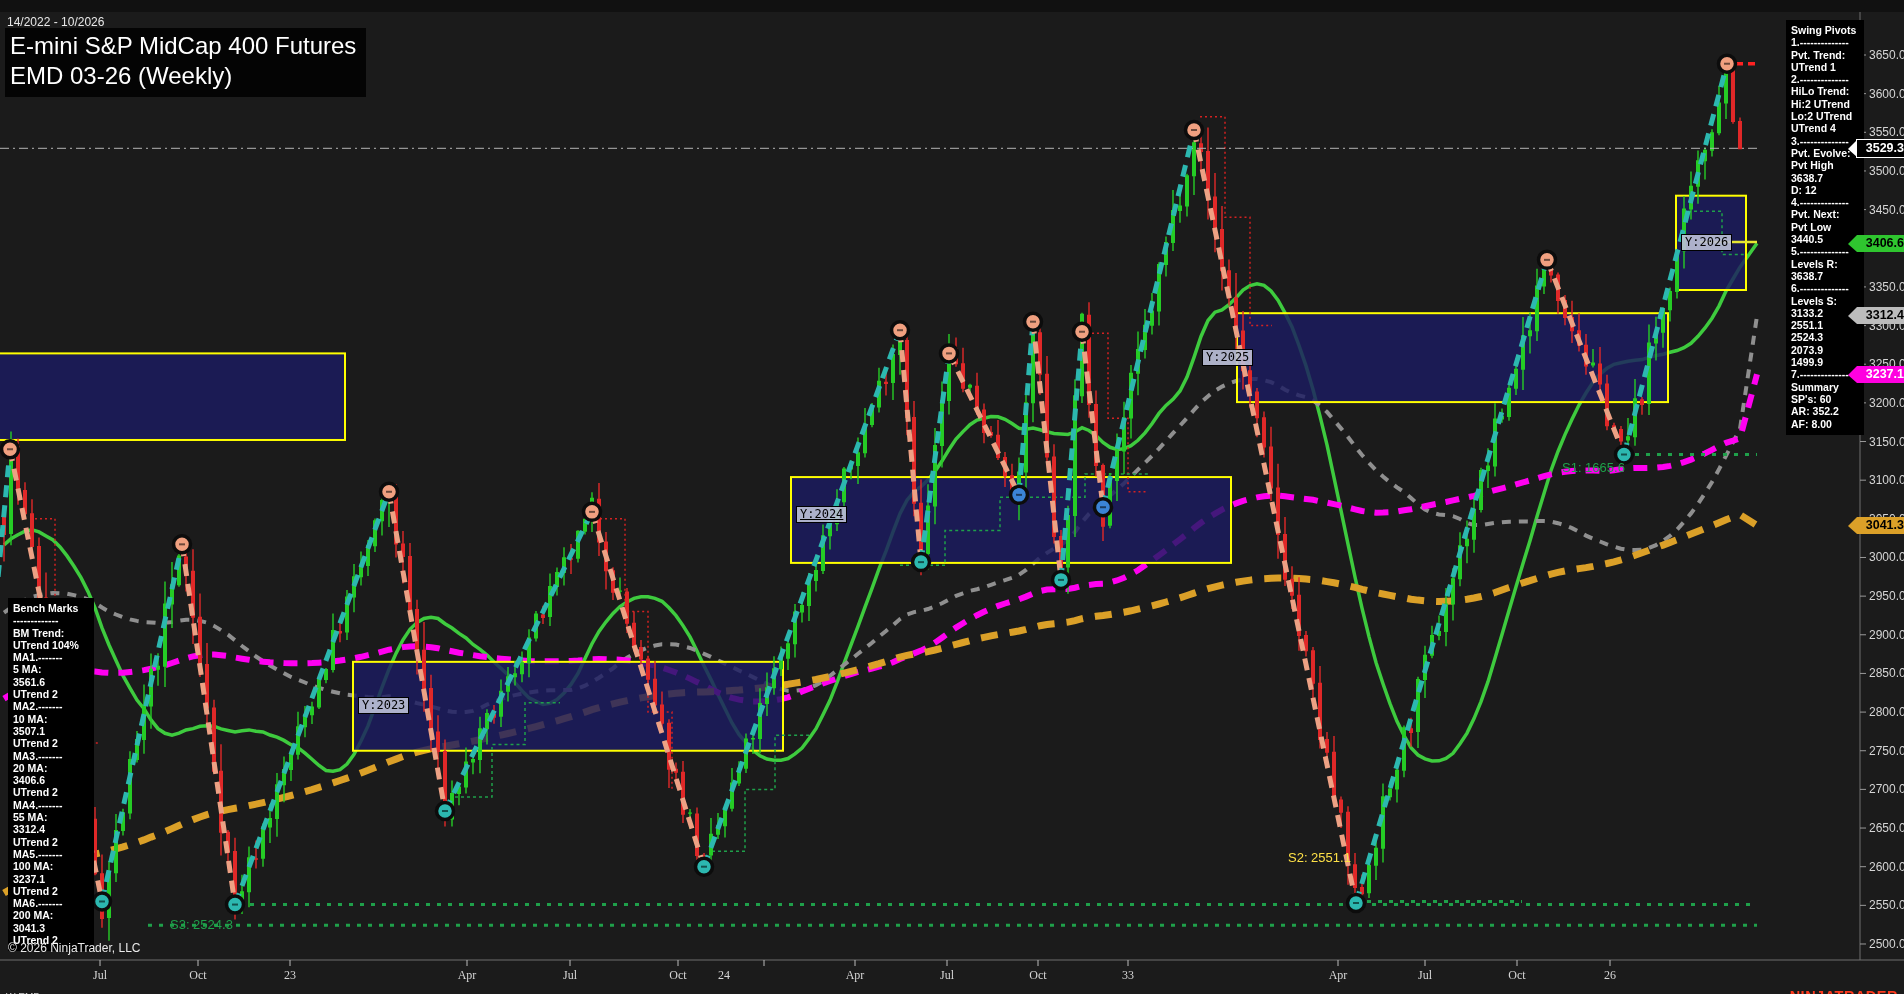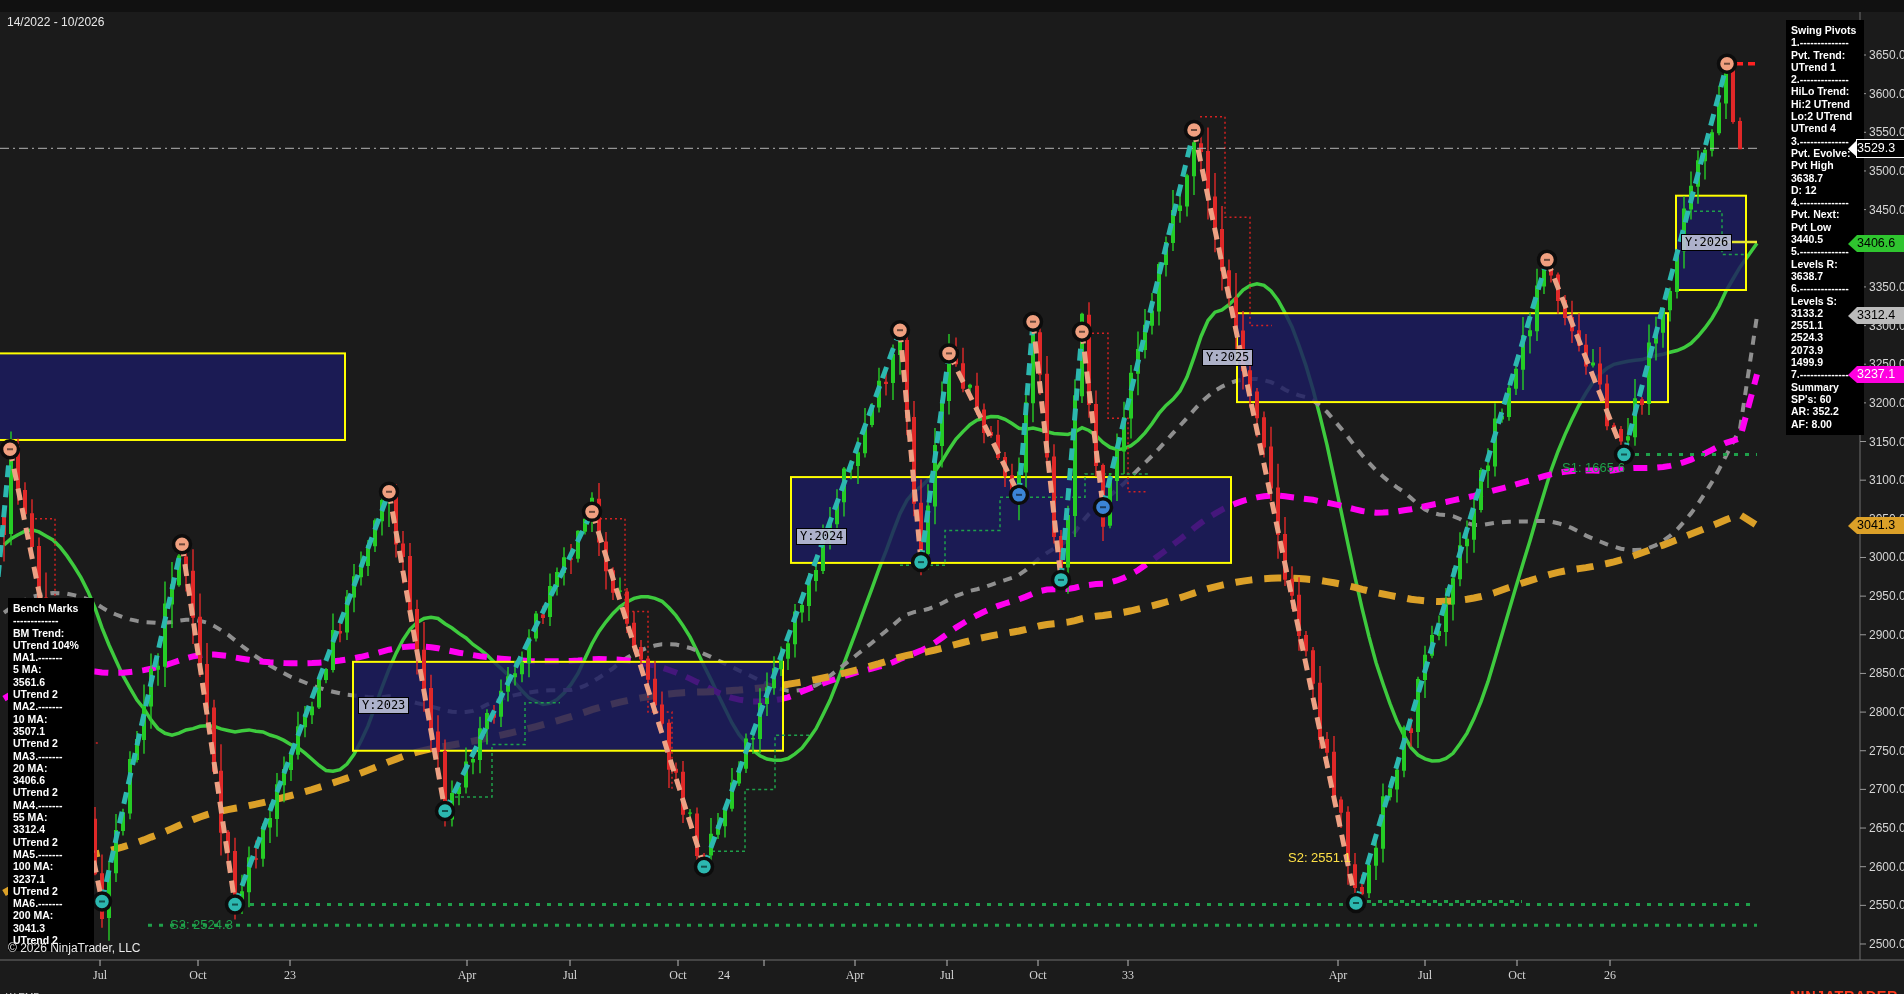--- a/index.html
+++ b/index.html
@@ -9,22 +9,22 @@
   .abs{position:absolute;}
   #date-range{left:7px;top:3px;font-size:12px;color:#e8e8e8;}
   #title-box{left:5px;top:16px;background:#040404;color:#fff;padding:3px 10px 6px 5px;
              font-size:24px;line-height:30px;}
   .panel{background:#000000;color:#fff;font-size:10.5px;line-height:12.3px;font-weight:700;
          padding:4px 4px 5px 5px;white-space:pre;}
   #bench-panel{left:8px;top:586px;width:77px;}
   #swing-panel{left:1786px;top:8px;width:69px;}
   .ylab{color:#d6d6d6;font-size:12px;}
   .xlab{color:#d6d6d6;font-size:12px;transform:translateX(-50%);font-family:Liberation Serif, serif;}
-  .price-marker{height:17px;line-height:17px;font-size:12.5px;font-weight:400;
-                width:47px;text-align:left;left:1857px;}
+  .price-marker{height:17px;line-height:17px;font-size:12.5px;font-weight:700;
+                width:47px;text-align:right;left:1857px;}
   .price-marker .arrow{position:absolute;left:-9px;top:0;width:0;height:0;
        border-top:9px solid transparent;border-bottom:8px solid transparent;
        border-right-width:9px;border-right-style:solid;}
   .ybox-label{font-family:"DejaVu Sans Mono",monospace;font-size:12px;color:#000;
        border:1px solid #000;padding:0 3px;height:15px;line-height:15px;}
   .level-label{font-size:13px;}
   #copyright{left:8px;top:929px;font-size:12px;color:#eaeaea;}
   #instrument{left:6px;top:980px;font-size:10px;color:#cfcfcf;}
   #brand{right:6px;top:976px;font-size:14.5px;font-weight:700;letter-spacing:.5px;}
 </style>
@@ -178,20 +178,24 @@
         <line x1="1128" y1="948" x2="1128" y2="954" stroke="#bbb" stroke-width="1"></line>
         <line x1="1338" y1="948" x2="1338" y2="954" stroke="#bbb" stroke-width="1"></line>
         <line x1="1425" y1="948" x2="1425" y2="954" stroke="#bbb" stroke-width="1"></line>
         <line x1="1517" y1="948" x2="1517" y2="954" stroke="#bbb" stroke-width="1"></line>
         <line x1="1610" y1="948" x2="1610" y2="954" stroke="#bbb" stroke-width="1"></line>
       </g>
     </svg>
 
   <div class="abs" id="date-range">14/2022 - 10/2026</div>
 
+  <div class="abs" id="title-box">
+    <div>E-mini S&amp;P MidCap 400 Futures</div>
+    <div>EMD 03-26 (Weekly)</div>
+  </div>
 
   <div class="abs panel" id="bench-panel"><div>Bench Marks</div><div>-------------</div><div>BM Trend:</div><div>UTrend 104%</div><div>MA1.-------</div><div>5 MA:</div><div>3561.6</div><div>UTrend 2</div><div>MA2.-------</div><div>10 MA:</div><div>3507.1</div><div>UTrend 2</div><div>MA3.-------</div><div>20 MA:</div><div>3406.6</div><div>UTrend 2</div><div>MA4.-------</div><div>55 MA:</div><div>3312.4</div><div>UTrend 2</div><div>MA5.-------</div><div>100 MA:</div><div>3237.1</div><div>UTrend 2</div><div>MA6.-------</div><div>200 MA:</div><div>3041.3</div><div>UTrend 2</div></div>
   <div class="abs panel" id="swing-panel"><div>Swing Pivots</div><div>1.--------------</div><div>Pvt. Trend:</div><div>UTrend 1</div><div>2.--------------</div><div>HiLo Trend:</div><div>Hi:2 UTrend</div><div>Lo:2 UTrend</div><div>UTrend 4</div><div>3.--------------</div><div>Pvt. Evolve:</div><div>Pvt High</div><div>3638.7</div><div>D: 12</div><div>4.--------------</div><div>Pvt. Next:</div><div>Pvt Low</div><div>3440.5</div><div>5.--------------</div><div>Levels R:</div><div>3638.7</div><div>6.--------------</div><div>Levels S:</div><div>3133.2</div><div>2551.1</div><div>2524.3</div><div>2073.9</div><div>1499.9</div><div>7.--------------</div><div>Summary</div><div>SP's: 60</div><div>AR: 352.2</div><div>AF: 8.00</div></div>
 
   <div id="overlays">
       <div class="abs ylab" style="left: 1869px; top: 924.996px;">2500.0</div>
       <div class="abs ylab" style="left: 1869px; top: 886.344px;">2550.0</div>
       <div class="abs ylab" style="left: 1869px; top: 847.692px;">2600.0</div>
       <div class="abs ylab" style="left: 1869px; top: 809.04px;">2650.0</div>
       <div class="abs ylab" style="left: 1869px; top: 770.388px;">2700.0</div>
@@ -228,21 +232,21 @@
       <div class="abs xlab" style="left: 1338px; top: 956px;">Apr</div>
       <div class="abs xlab" style="left: 1425px; top: 956px;">Jul</div>
       <div class="abs xlab" style="left: 1517px; top: 956px;">Oct</div>
       <div class="abs xlab" style="left: 1610px; top: 956px;">26</div>
       <div class="abs price-marker" style="top: 127.806px; background: rgb(0, 0, 0); color: rgb(255, 255, 255); outline: rgb(255, 255, 255) solid 1px;">3529.3<span class="arrow" style="border-right-color: rgb(255, 255, 255);"></span></div>
       <div class="abs price-marker" style="top: 222.658px; background: rgb(47, 197, 47); color: rgb(0, 0, 0);">3406.6<span class="arrow" style="border-right-color: rgb(47, 197, 47);"></span></div>
       <div class="abs price-marker" style="top: 295.478px; background: rgb(188, 188, 188); color: rgb(0, 0, 0);">3312.4<span class="arrow" style="border-right-color: rgb(188, 188, 188);"></span></div>
       <div class="abs price-marker" style="top: 353.688px; background: rgb(255, 0, 224); color: rgb(255, 255, 255);">3237.1<span class="arrow" style="border-right-color: rgb(255, 0, 224);"></span></div>
       <div class="abs price-marker" style="top: 505.049px; background: rgb(219, 160, 40); color: rgb(0, 0, 0);">3041.3<span class="arrow" style="border-right-color: rgb(219, 160, 40);"></span></div>
       <div class="abs ybox-label" style="left: 358px; top: 685.286px; background: rgba(186, 190, 214, 0.92);">Y:2023</div>
-      <div class="abs ybox-label" style="left: 796px; top: 516px; background: rgba(186, 190, 214, 0.92);">Y:2024</div>
+      <div class="abs ybox-label" style="left: 796px; top: 494px; background: rgba(186, 190, 214, 0.92); text-decoration: underline;">Y:2024</div>
       <div class="abs ybox-label" style="left: 1202px; top: 336.645px; background: rgba(186, 190, 214, 0.92);">Y:2025</div>
       <div class="abs ybox-label" style="left: 1681px; top: 221.849px; background: rgba(186, 190, 214, 0.92);">Y:2026</div>
       <div class="abs level-label" style="left: 1562px; top: 447.507px; color: rgb(31, 160, 74);">S1: 1665.6</div>
       <div class="abs level-label" style="left: 1288px; top: 838px; color: #fde047;">S2: 2551.1</div>
       <div class="abs level-label" style="left: 170px; top: 905.211px; color: rgb(31, 160, 74);">S3: 2524.3</div>
     </div>
 
   <div class="abs" id="copyright">© 2026 NinjaTrader, LLC</div>
   <div class="abs" id="instrument">W EMD</div>
   <div class="abs" id="brand" style="color: rgb(255, 58, 30);">NINJATRADER</div>

